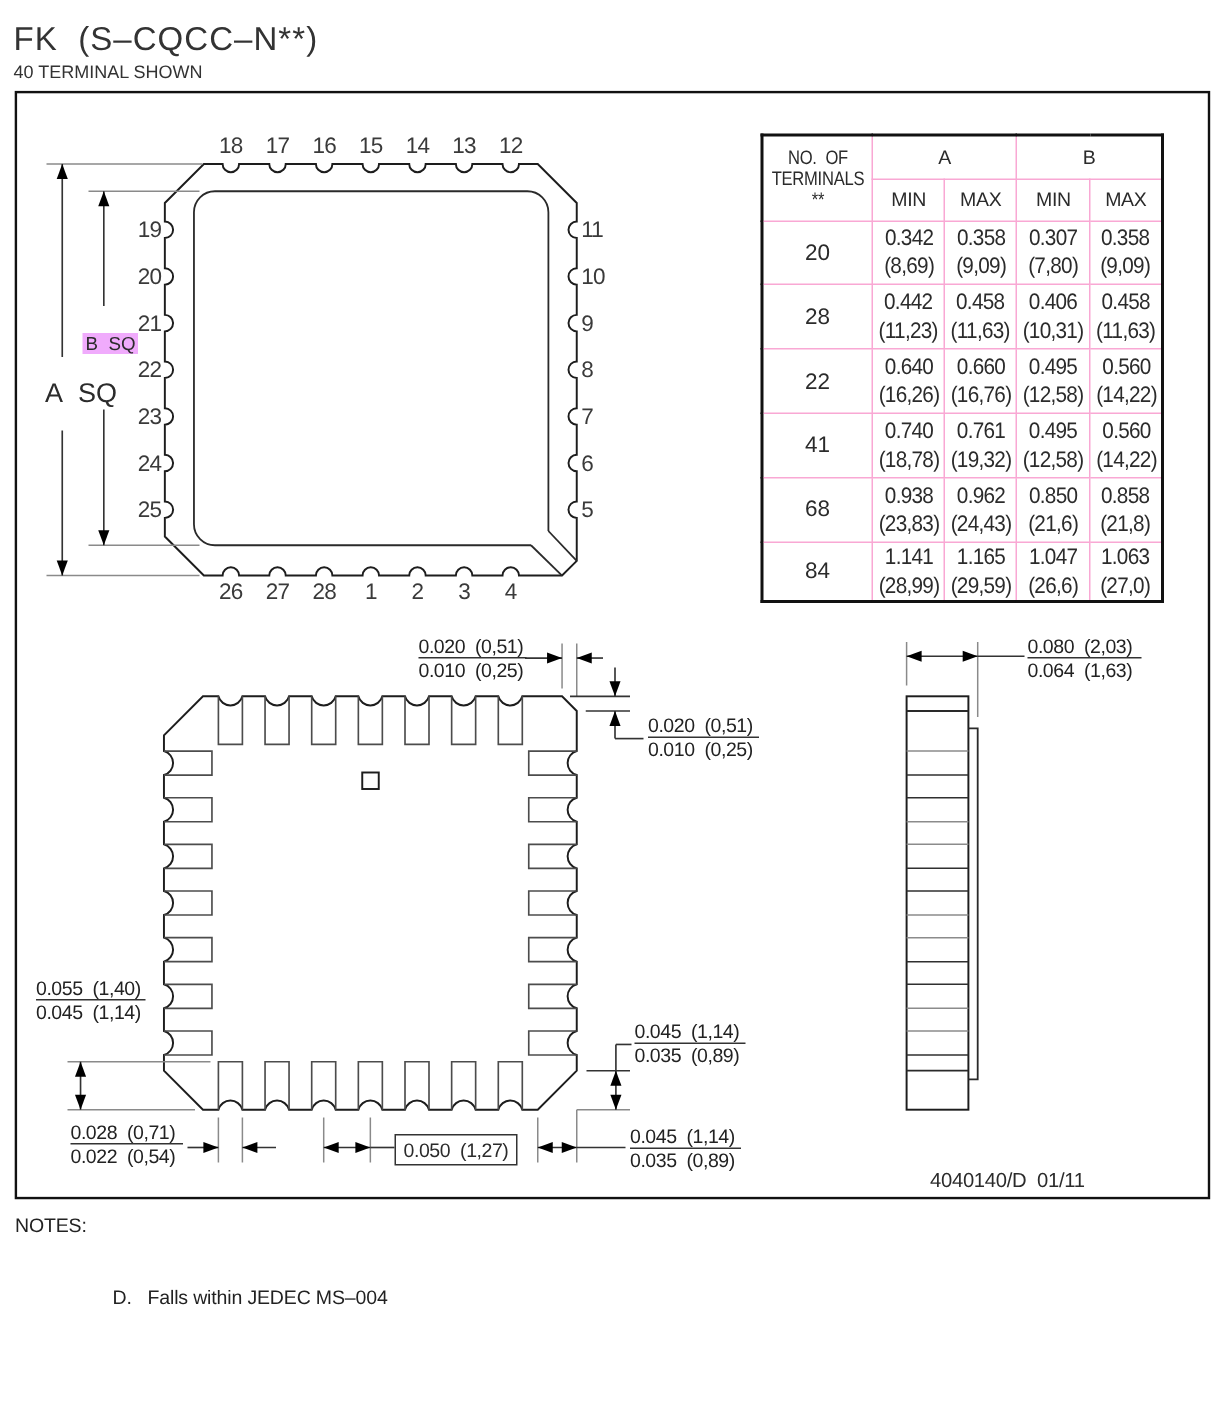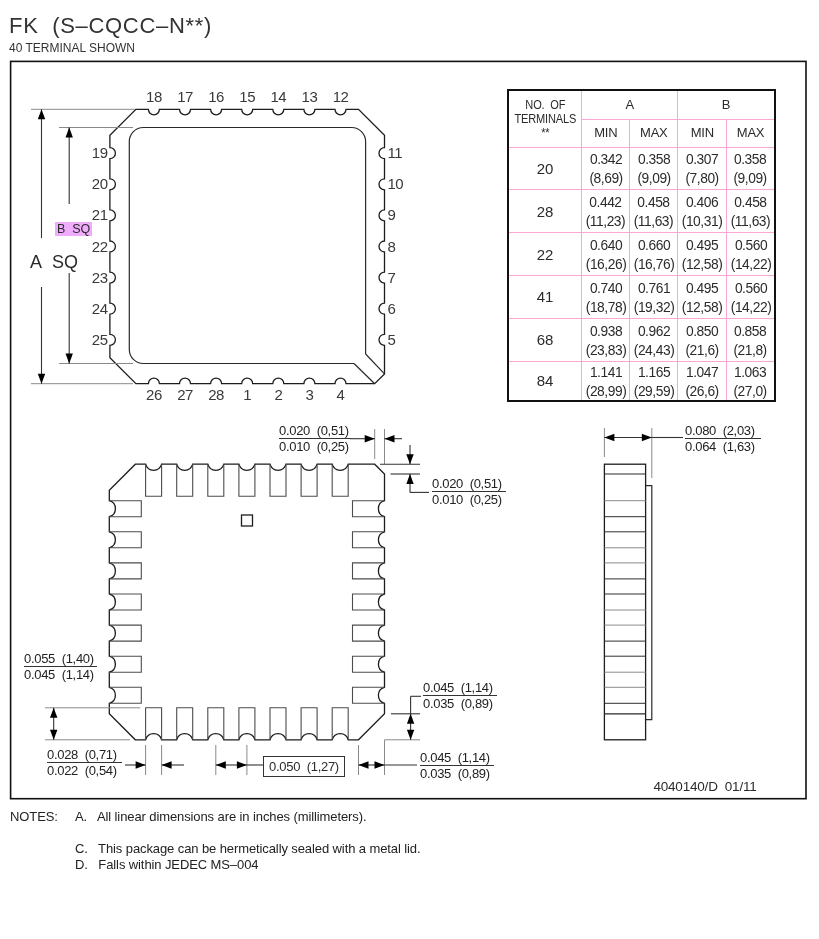--- a/index.html
+++ b/index.html
@@ -308,22 +308,20 @@
 <tr style="height:28px">
           <td class="c1">84</td>
           <td><span class="v">1.141<br>(28,99)</span></td>
           <td><span class="v">1.165<br>(29,59)</span></td>
           <td><span class="v">1.047<br>(26,6)</span></td>
           <td><span class="v">1.063<br>(27,0)</span></td>
         </tr>
 </tbody>
     </table>
 
-<div class="abs" style="left:620px;top:779px;width:170px;text-align:center;font-size:13.5px;letter-spacing:-0.2px">4040140/D&nbsp; 01/11</div>
+<div class="abs" style="left:620px;top:779px;width:170px;text-align:left;font-size:13.5px;letter-spacing:-0.2px">4040140/D&nbsp; 01/11</div>
 
 <div class="note" style="left:10px;top:809px">NOTES:</div>
 
-<div class="note" style="left:75px;top:809px">A.&nbsp;&nbsp; All linear dimensions are in inches (millimeters).</div>
-
-
-<div class="note" style="left:75px;top:841px">C.&nbsp;&nbsp; This package can be hermetically sealed with a metal lid.</div>
+
+
 
 <div class="note" style="left:75px;top:857px">D.&nbsp;&nbsp; Falls within JEDEC MS–004</div>
 </div>
 </body></html>

